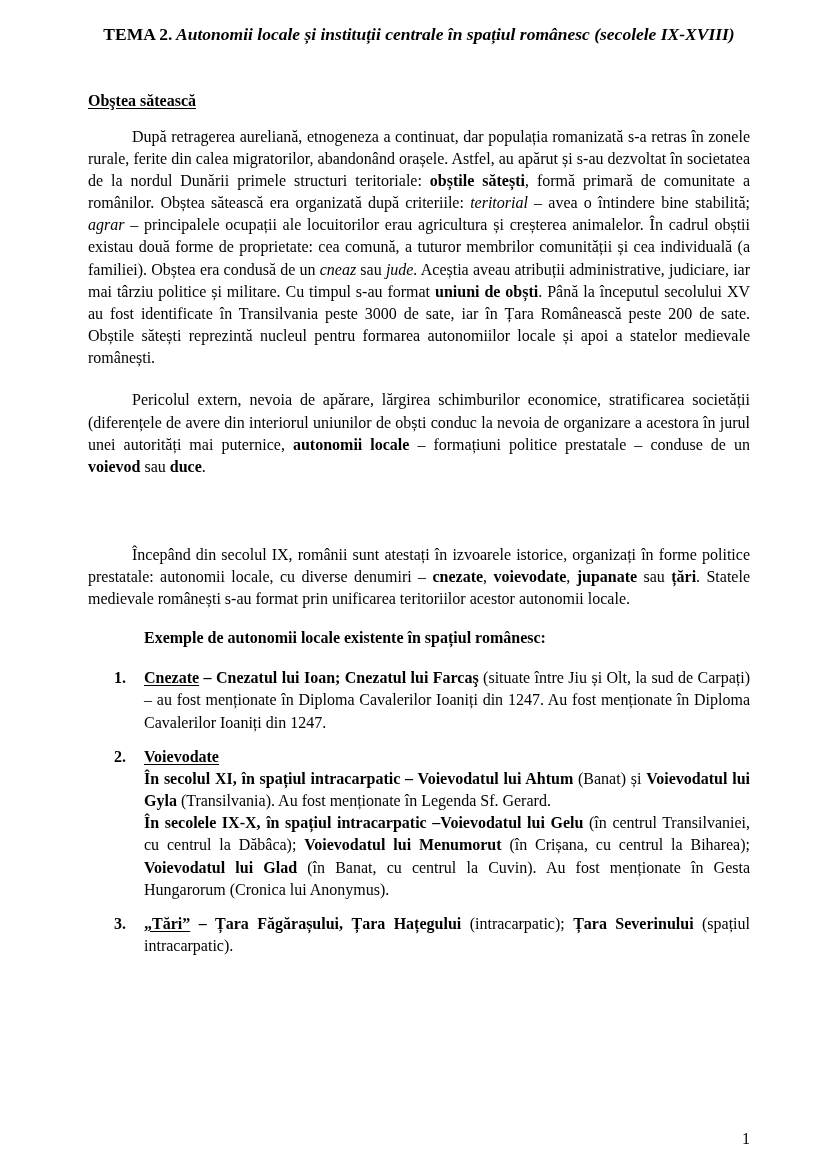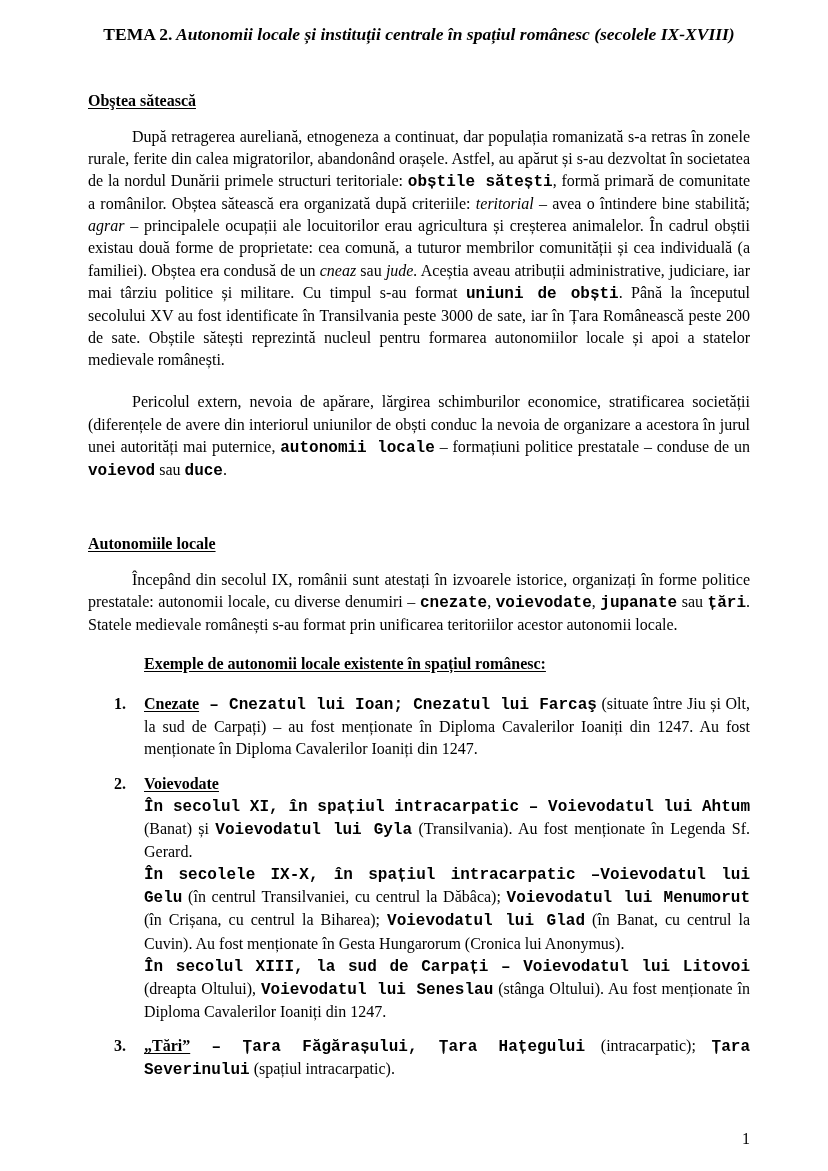--- a/index.html
+++ b/index.html
@@ -55,28 +55,27 @@
   
   p.body {
     font-size: 16px;
     line-height: 1.385;
     text-align: justify;
     text-indent: 44px;
     margin: 0;
     hyphens: none;
   }
 
-  b, .b { font-weight: bold; font-family: Liberation Mono, monospace; }
+  b, .b { font-weight: bold; }
   i, .i { font-style: italic; margin-top: 9px; }
 
   
   .sub-heading {
     font-size: 16px;
     font-weight: bold;
-    text-decoration: underline;
     text-underline-offset: 2px;
     margin: 0;
     padding-left: 56px;
     line-height: 1.3;
   }
 
   
   ol.examples {
     margin: 0;
     padding: 0;
@@ -144,21 +143,20 @@
     <div class="sp-h1-gap"></div>
 
     <p class="body"><span>După retragerea aureliană, etnogeneza a continuat, dar populația romanizată s-a retras în zonele rurale, ferite din calea migratorilor, abandonând orașele. Astfel, au apărut și s-au dezvoltat în societatea de la nordul Dunării primele structuri teritoriale: </span><b>obștile sătești</b><span>, formă primară de comunitate a românilor. Obștea sătească era organizată după criteriile: </span><i>teritorial</i><span> – avea o întindere bine stabilită; </span><i>agrar</i><span> – principalele ocupații ale locuitorilor erau agricultura și creșterea animalelor. În cadrul obștii existau două forme de proprietate: cea comună, a tuturor membrilor comunității și cea individuală (a familiei). Obștea era condusă de un </span><i>cneaz</i><span> sau </span><i>jude.</i><span> Aceștia aveau atribuții administrative, judiciare, iar mai târziu politice și militare. Cu timpul s-au format </span><b>uniuni de obști</b><span>. Până la începutul secolului XV au fost identificate în Transilvania peste 3000 de sate, iar în Țara Românească peste 200 de sate. Obștile sătești reprezintă nucleul pentru formarea autonomiilor locale și apoi a statelor medievale românești.</span></p>
 
     <div class="sp-para-gap"></div>
 
     <p class="body"><span>Pericolul extern, nevoia de apărare, lărgirea schimburilor economice, stratificarea societății (diferențele de avere din interiorul uniunilor de obști conduc la nevoia de organizare a acestora în jurul unei autorități mai puternice, </span><b>autonomii locale</b><span> – formațiuni politice prestatale – conduse de un </span><b>voievod</b><span> sau </span><b>duce</b><span>.</span></p>
 
     <div class="sp-sec-gap"></div>
 
-    <div class="section-heading">Autonomiile locale</div>
 
     <div class="sp-h2-gap"></div>
 
     <p class="body"><span>Începând din secolul IX, românii sunt atestați în izvoarele istorice, organizați în forme politice prestatale: autonomii locale, cu diverse denumiri – </span><b>cnezate</b><span>, </span><b>voievodate</b><span>, </span><b>jupanate</b><span> sau </span><b>țări</b><span>. Statele medievale românești s-au format prin unificarea teritoriilor acestor autonomii locale.</span></p>
 
     <div class="sp-sub-gap"></div>
 
     <div class="sub-heading">Exemple de autonomii locale existente în spațiul românesc:</div>
 
     <div class="sp-list-gap"></div>
@@ -166,21 +164,20 @@
     <ol class="examples">
 
       <li>
         <span class="li-block"><span class="li-title">Cnezate</span><b> – Cnezatul lui Ioan; Cnezatul lui Farcaş</b><span> (situate între Jiu și Olt, la sud de Carpați) – au fost menționate în Diploma Cavalerilor Ioaniți din 1247. Au fost menționate în Diploma Cavalerilor Ioaniți din 1247.</span></span>
       </li>
 
       <li>
         <span class="li-block"><span class="li-title">Voievodate</span></span>
         <span class="li-block"><b>În secolul XI, în spațiul intracarpatic – Voievodatul lui Ahtum</b><span> (Banat) și </span><b>Voievodatul lui Gyla</b><span> (Transilvania). Au fost menționate în Legenda Sf. Gerard.</span></span>
         <span class="li-block"><b>În secolele IX-X, în spațiul intracarpatic –Voievodatul lui Gelu</b><span> (în centrul Transilvaniei, cu centrul la Dăbâca); </span><b>Voievodatul lui Menumorut</b><span> (în Crișana, cu centrul la Biharea); </span><b>Voievodatul lui Glad</b><span> (în Banat, cu centrul la Cuvin). Au fost menționate în Gesta Hungarorum (Cronica lui Anonymus).</span></span>
-        <span class="li-block"><b>În secolul XIII, la sud de Carpați – Voievodatul lui Litovoi</b><span> (dreapta Oltului), </span><b>Voievodatul lui Seneslau</b><span> (stânga Oltului). Au fost menționate în Diploma Cavalerilor Ioaniți din 1247.</span></span>
       </li>
 
       <li>
         <span class="li-block"><span class="li-title">„Tări”</span><b> – Țara Făgărașului, Țara Hațegului</b><span> (intracarpatic); </span><b>Țara Severinului</b><span> (spațiul intracarpatic).</span></span>
       </li>
 
     </ol>
   </div>
 
   <div class="page-number">1</div>

